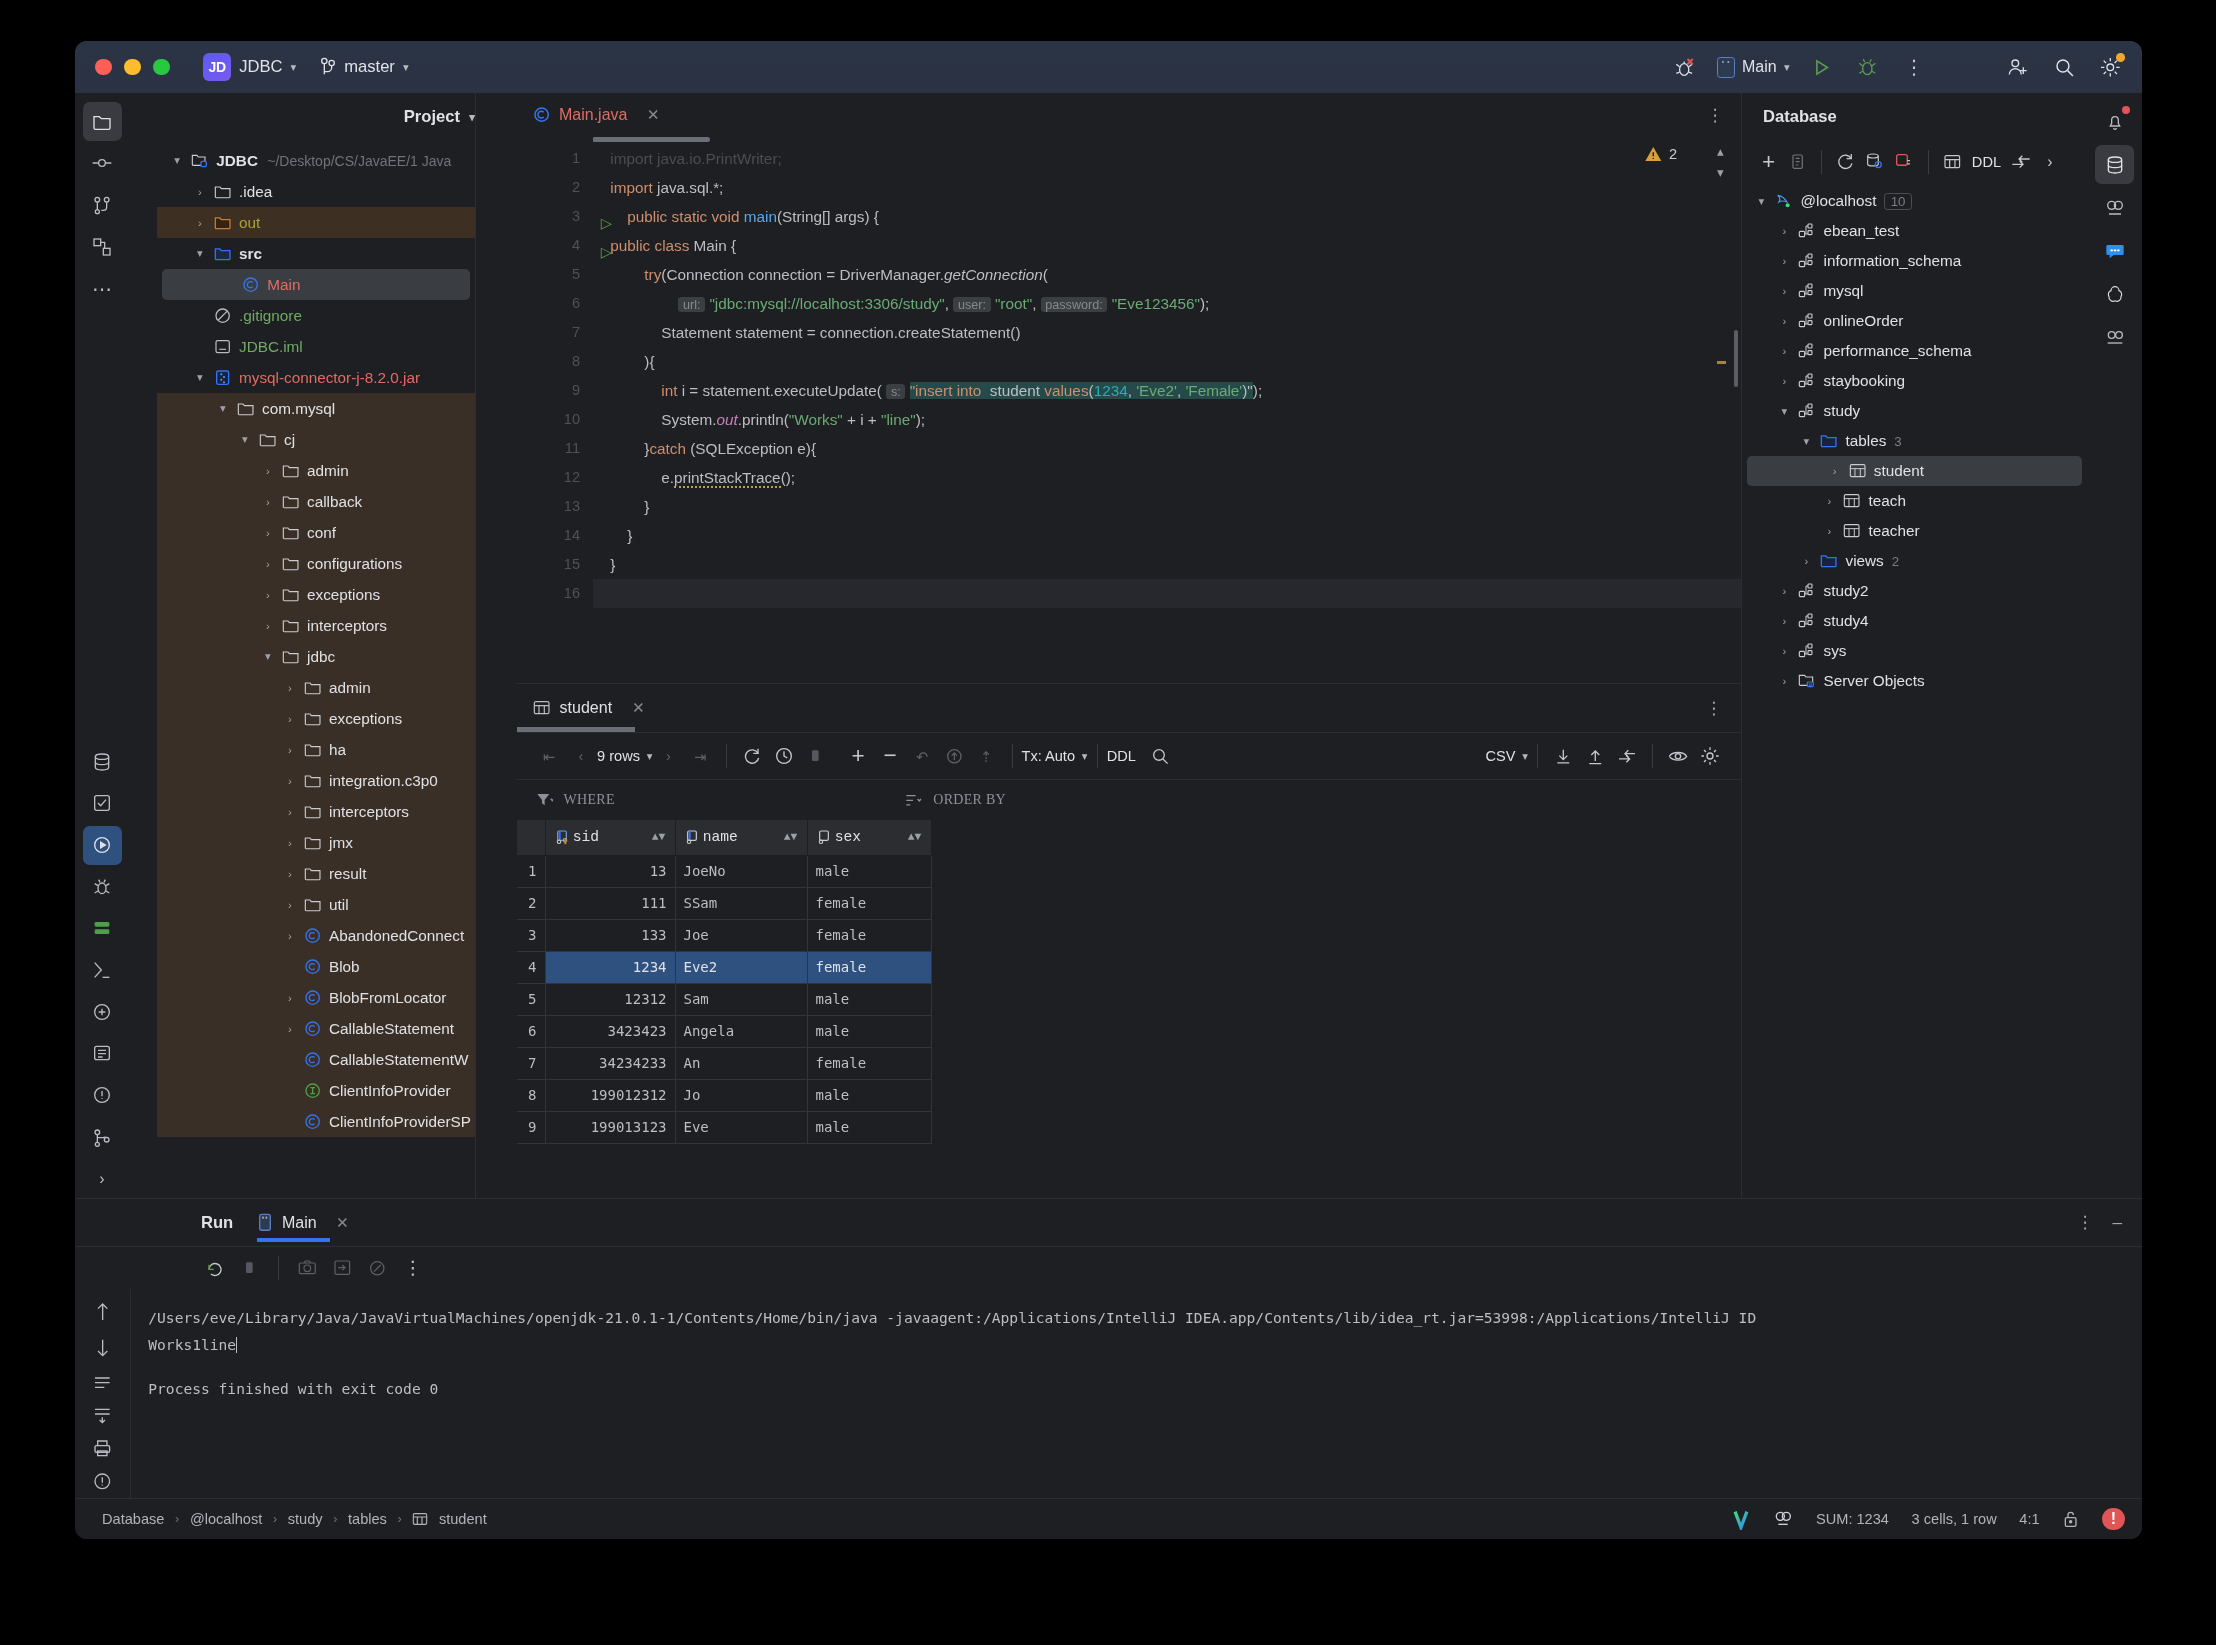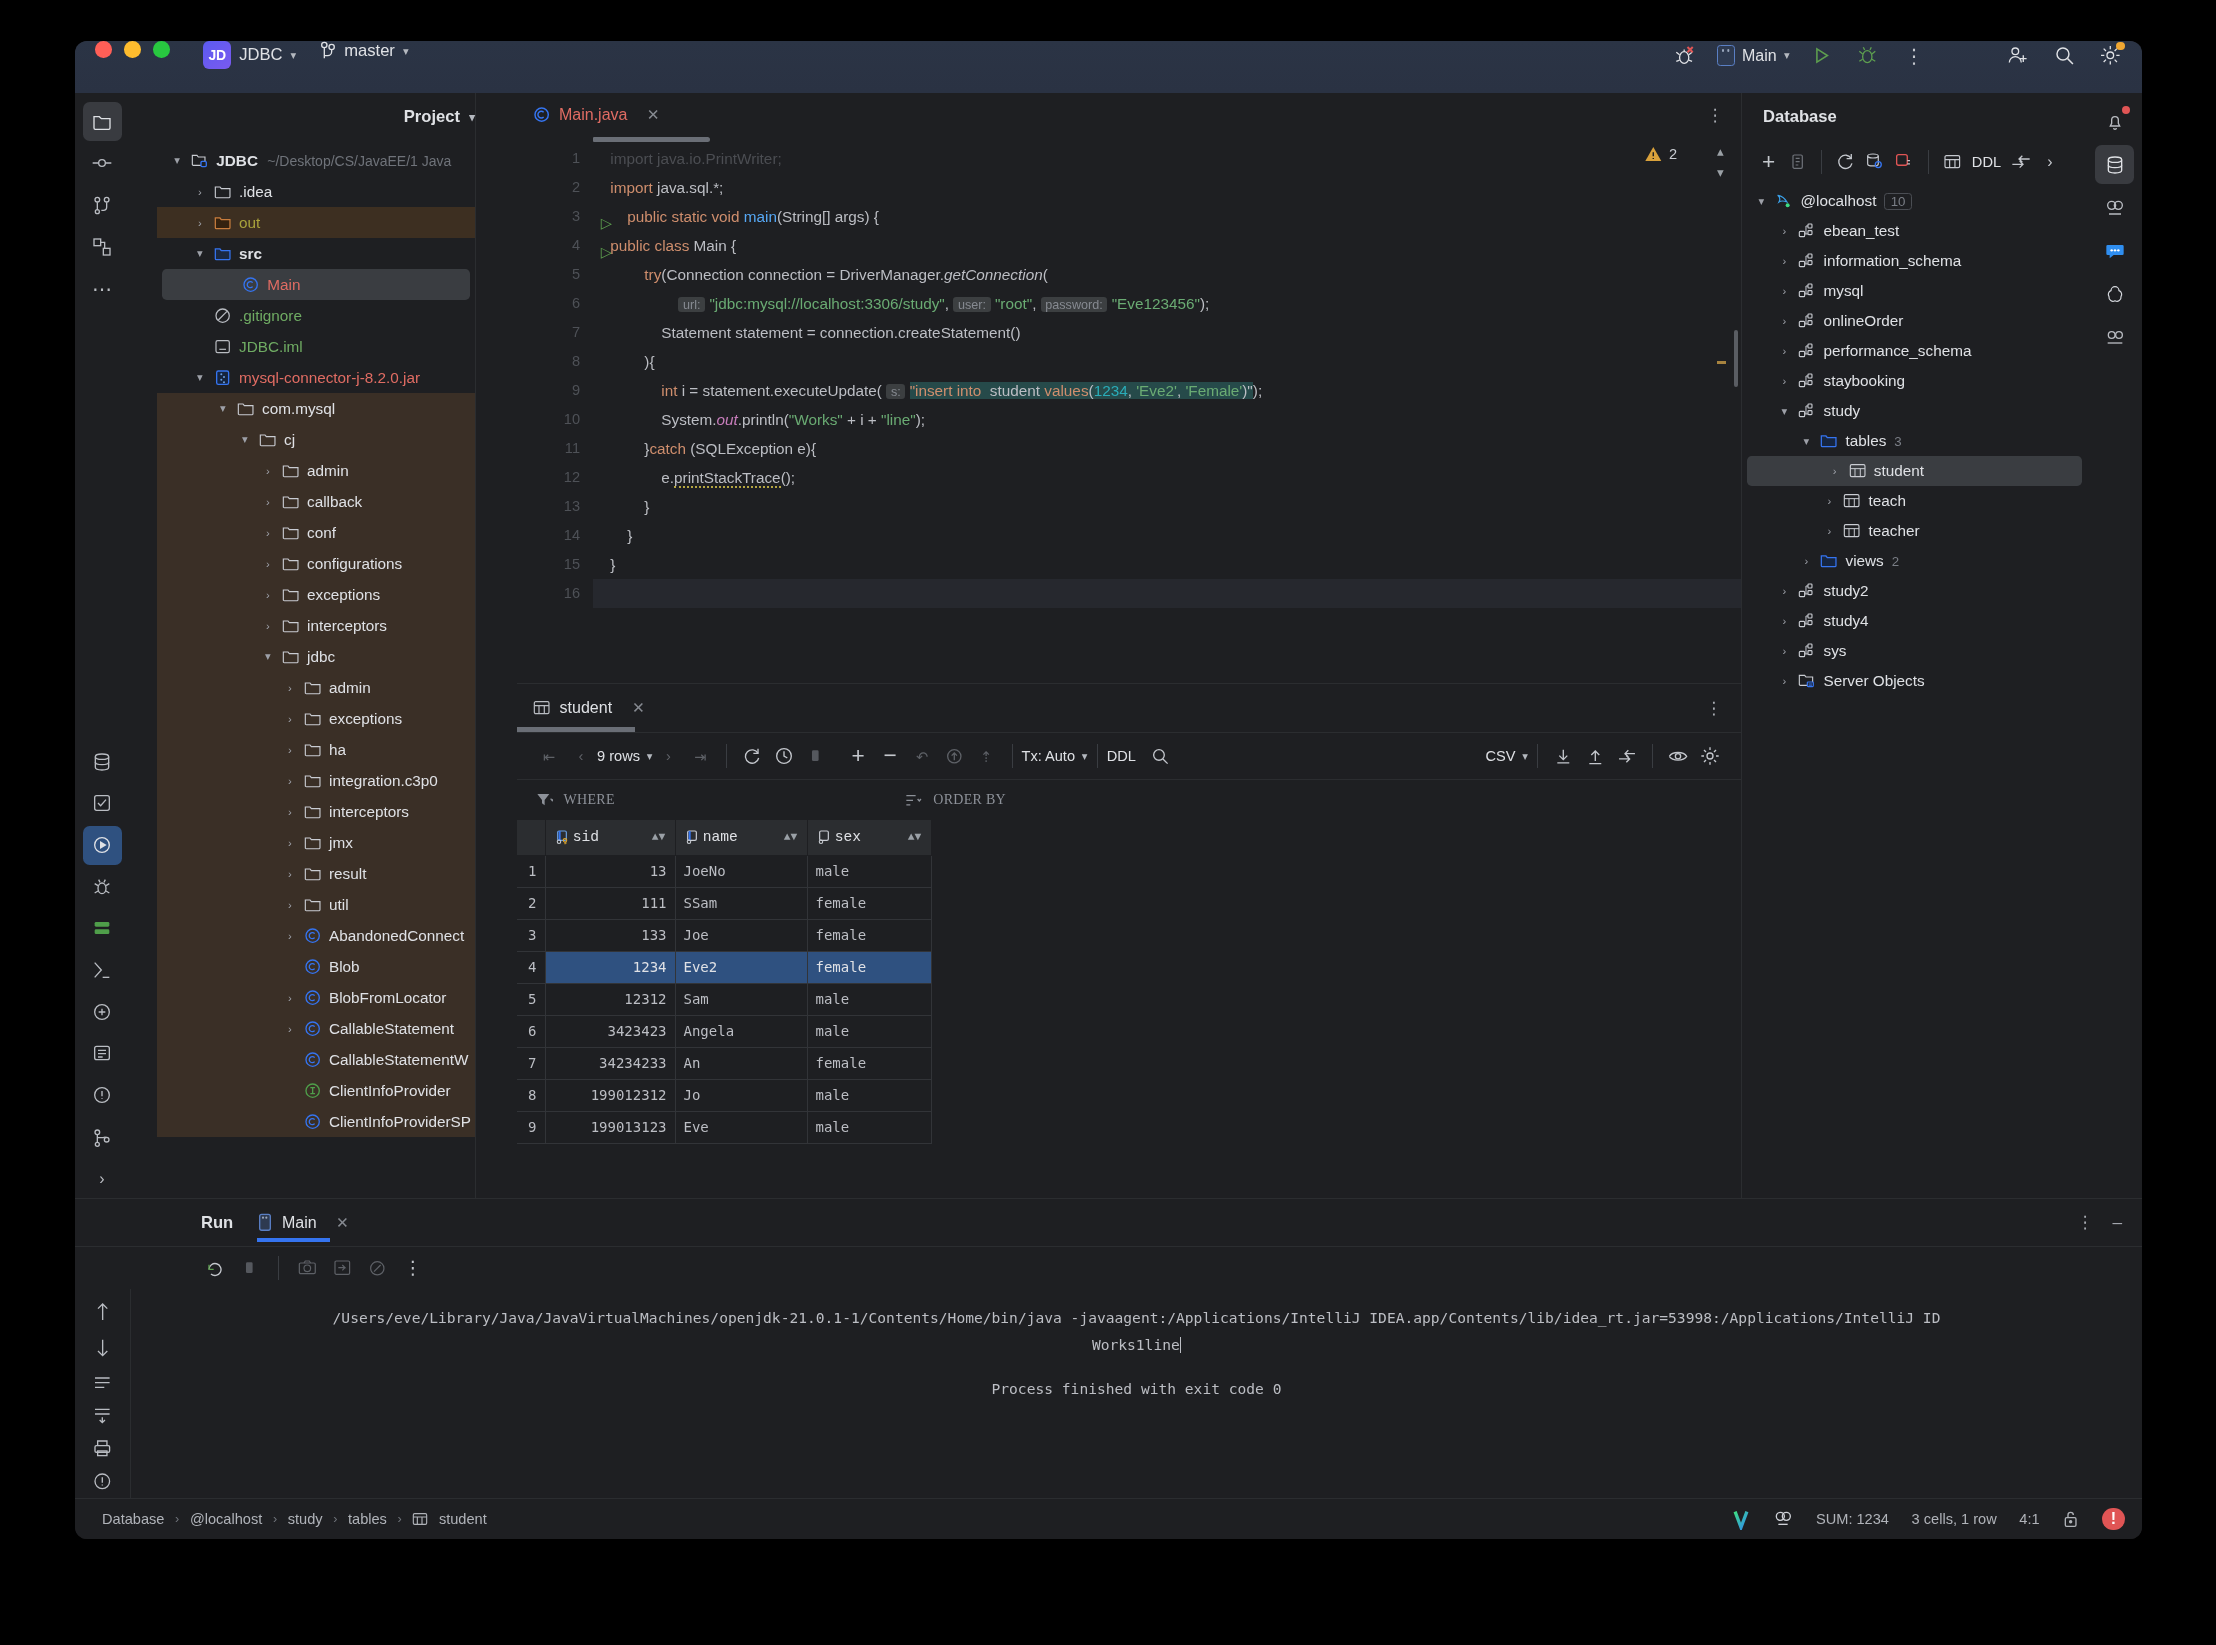--- a/index.html
+++ b/index.html
@@ -18,21 +18,21 @@
     background: #1e1f22;
     border-radius: 12px;
     overflow: hidden;
     display: flex; flex-direction: column;
   }
 
   
   #titlebar {
     height: 52px; flex: 0 0 52px;
     background: linear-gradient(180deg,#2b3445 0%,#2a3243 100%);
-    display: flex; align-items: flex-start;
+    display: flex; align-items: center;
     padding: 0 17.3px 0 20px;
     position: relative;
   }
   .traffic { display: flex; gap: 12.6px; align-items: center; }
   .tl { width: 16.6px; height: 16.6px; border-radius: 50%; }
   .tl.red { background: #ff5f57; }
   .tl.yellow { background: #febc2e; }
   .tl.green { background: #28c840; }
 
   .proj-badge {
@@ -239,21 +239,20 @@
     width: 55px; flex: 0 0 55px; background: #1e1f22;
     display: flex; flex-direction: column; align-items: center;
     padding-top: 9.3px; gap: 4px;
   }
 
   
   #runpanel {
     height: 300px; flex: 0 0 300px; background: #1e1f22;
     display: flex; flex-direction: column;
     border-top: 0.7px solid #2b2d30;
-    text-align: center;
   }
   #runhead { height: 47px; flex: 0 0 47px; display: flex; align-items: center; padding-left: 126px;
              gap: 24px; position: relative; }
   .run-title { color: #dfe1e5; font-size: 16.6px; font-weight: bold; }
   .run-tab { display: flex; align-items: center; gap: 8.7px; color: #dfe1e5; font-size: 16px; position: relative; }
   .run-tab::after { content:''; position:absolute; left:0; bottom:-10.6px; width:calc(100% - 18.6px); height:4.7px; background:#3574f0; }
   .run-head-right { position: absolute; right: 20px; display: flex; align-items: center; gap: 18.6px; color: #a8abb2; font-size: 17.3px; }
 
   #runtoolbar { height: 43px; flex: 0 0 43px; display: flex; align-items: center;
                 padding-left: 124px; gap: 4px; border-top: 0.7px solid #2b2d30; }

